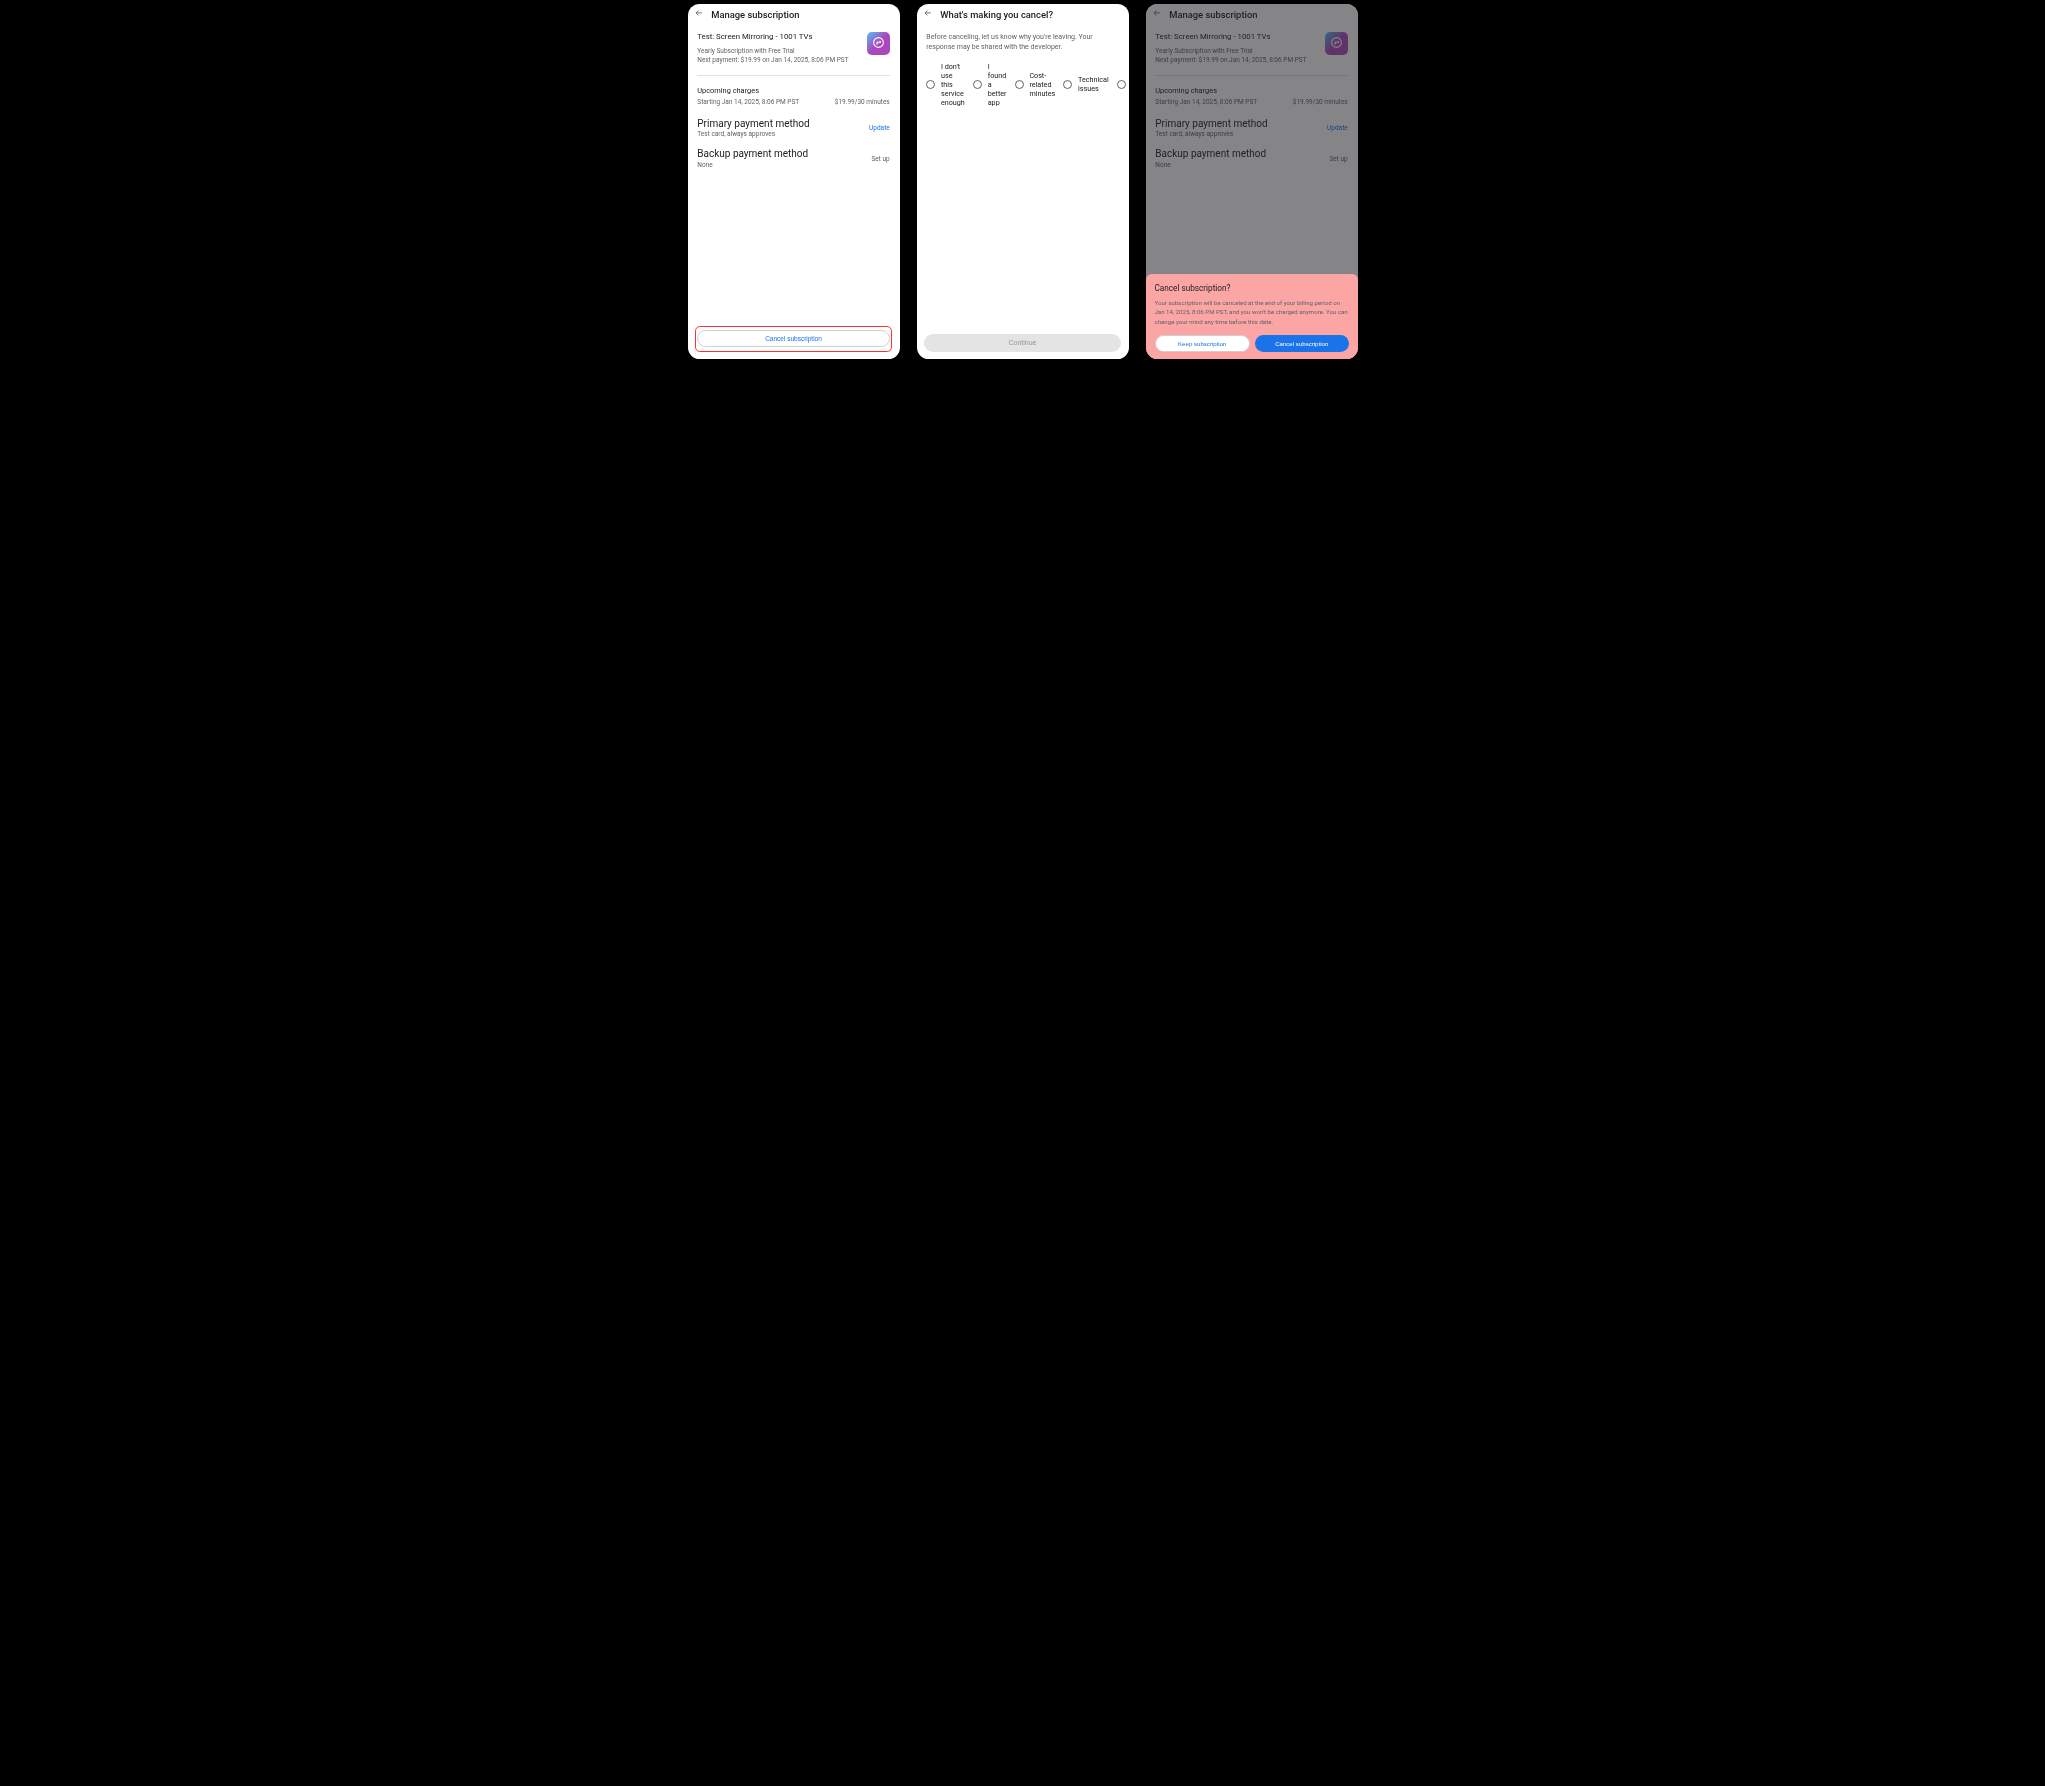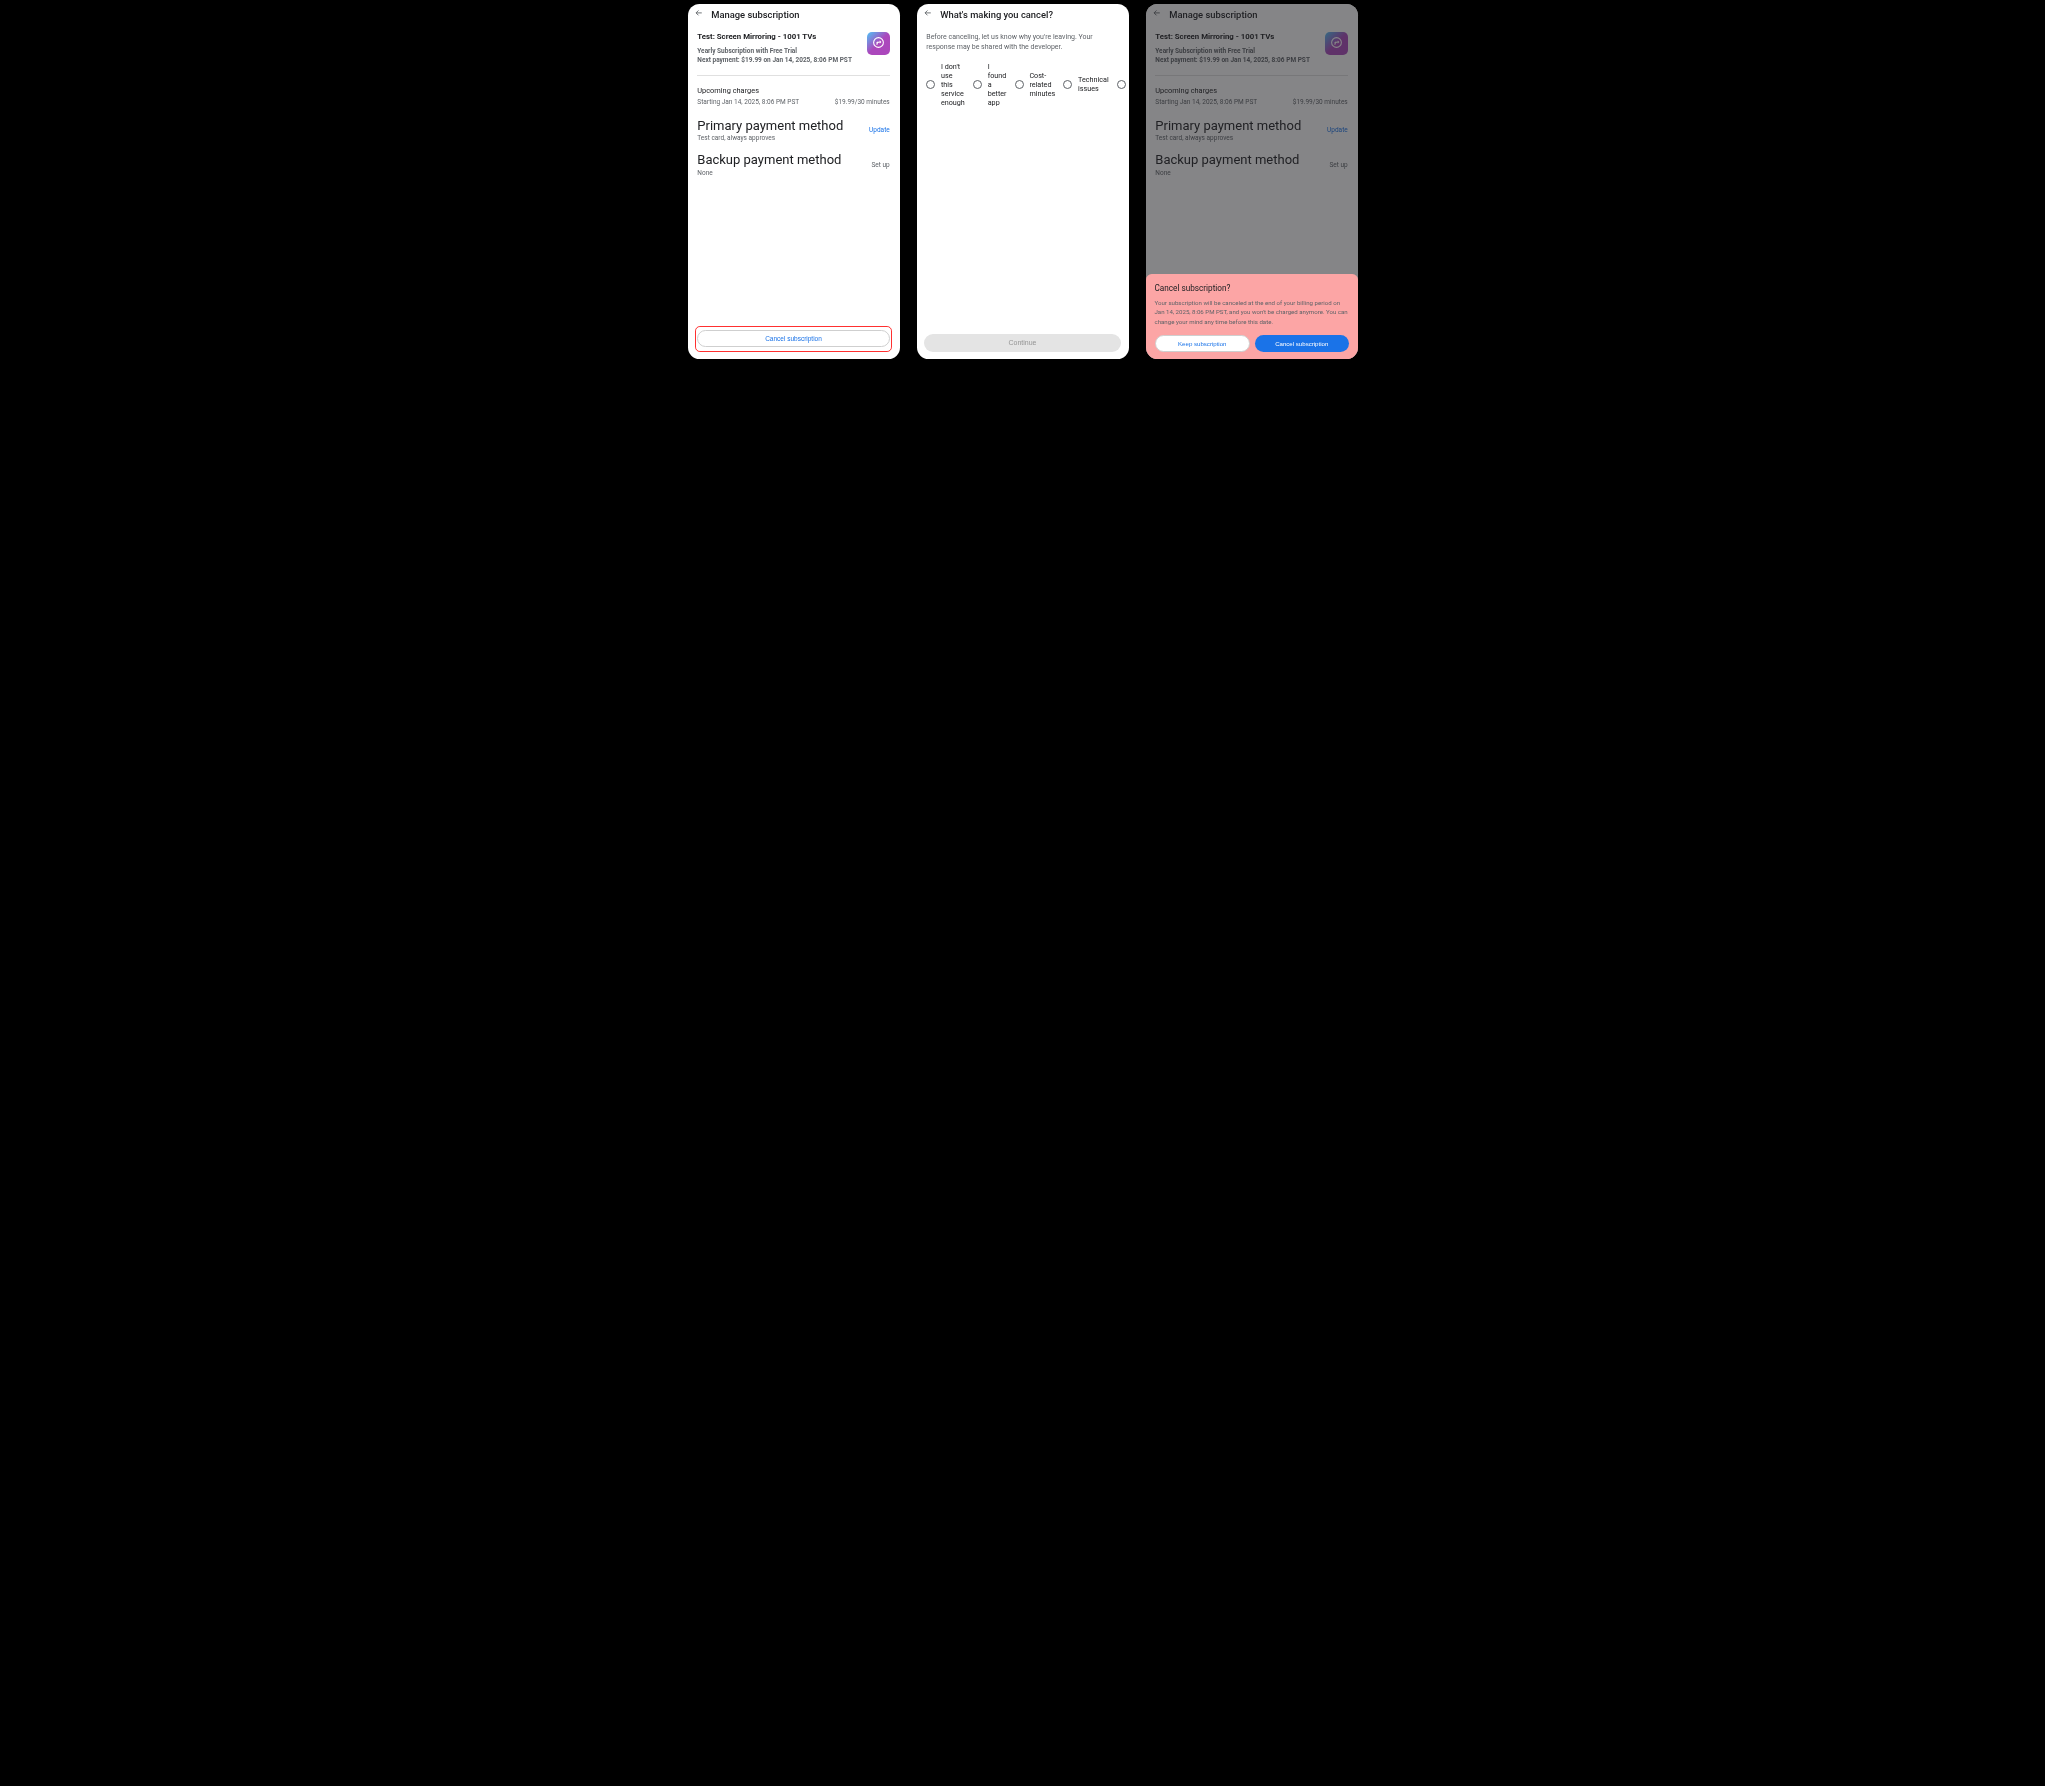--- a/index.html
+++ b/index.html
@@ -45,21 +45,20 @@
     flex: 1;
     overflow: hidden;
     padding: 0 9.8px;
   }
   .sub-header {
     display: flex;
     justify-content: space-between;
     align-items: flex-start;
     padding-top: 7.4px;
     gap: 1px;
-    font-weight: bold;
   }
   .sub-header-text { flex: 1; }
   .sub-name {
     font-size: 7.8px;
     color: #202124;
     margin-bottom: 5.7px;
   }
   .sub-summary {
     font-size: 6.5px;
     color: #5f6368;
@@ -96,21 +95,21 @@
     line-height: 1.5;
     flex: 1;
   }
   .row-right {
     font-size: 6.5px;
     color: #5f6368;
     white-space: nowrap;
   }
   .pay-block { margin-top: 9.8px; }
   .pay-title {
-    font-size: 13px;
+    font-size: 10px;
     color: #202124;
     margin-bottom: 1.6px;
   }
   .pay-sub {
     font-size: 6.5px;
     color: #5f6368;
   }
   .pay-row {
     display: flex;
     justify-content: space-between;

